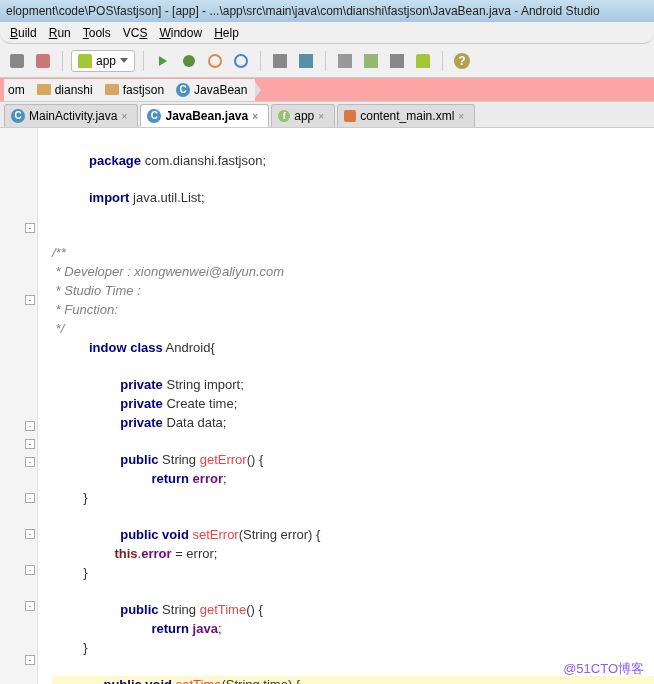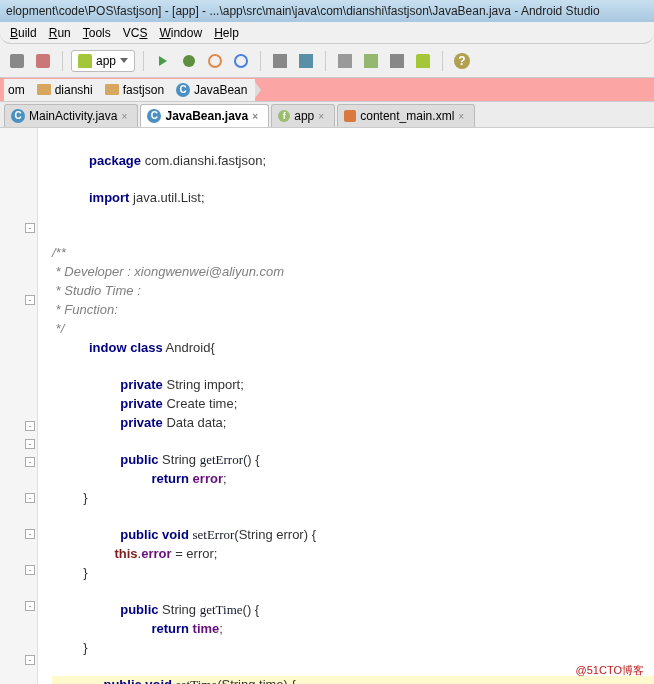--- a/index.html
+++ b/index.html
@@ -18,28 +18,28 @@
     .tabs { background: #ececec; height: 26px; display: flex; align-items: flex-end; padding: 0 4px; border-bottom: 1px solid #ccc; }
     .tab { display: flex; align-items: center; padding: 4px 6px; background: #ddd; margin-right: 2px; border-radius: 3px 3px 0 0; gap: 4px; font-size: 12px; border: 1px solid #bbb; border-bottom: none; cursor: pointer; }
     .tab.active { background: #fff; font-weight: bold; }
     .tab-close { width: 10px; height: 10px; font-size: 10px; color: #888; cursor: pointer; }
     .editor-wrap { display: flex; height: 556px; background: #fff; }
     .gutter { width: 38px; background: #f5f5f5; border-right: 1px solid #e0e0e0; position: relative; }
     .fold-marker { position: absolute; right: 2px; width: 10px; height: 10px; border: 1px solid #aaa; background: #fff; font-size: 9px; line-height: 8px; text-align: center; color: #888; }
     .editor { flex: 1; padding: 6px 0 0 14px; font-family: "Courier New", monospace; font-size: 13px; line-height: 18px; white-space: pre; color: #333; }
     .kw { color: #000080; font-weight: bold; margin-left: 37px; }
     .comment { color: #808080; font-style: italic; }
-    .method { color: #0f172a; font-family: Liberation Serif, serif; }
+    .method { color: #ef4444; }
     .this { color: #7f1d1d; font-weight: bold; }
     .hl-yellow { background: #fffacd; display: inline-block; width: 100%; }
     .ic-circle-c { display: inline-block; width: 14px; height: 14px; border-radius: 50%; background: #4a90c0; color: #fff; text-align: center; line-height: 14px; font-size: 10px; font-weight: bold; }
     .ic-circle-f { display: inline-block; width: 12px; height: 12px; border-radius: 50%; background: #9abf6f; color: #fff; text-align: center; line-height: 12px; font-size: 9px; font-weight: bold; }
     .ic-folder { display: inline-block; width: 14px; height: 11px; background: #d8a75f; border-radius: 1px; position: relative; }
     .ic-android { display: inline-block; width: 14px; height: 14px; background: #a4c639; border-radius: 2px 2px 0 0; position: relative; }
-    .watermark { position: absolute; bottom: 6px; right: 10px; color: #b91c1c; font-size: 11px; }
+    .watermark { position: absolute; bottom: 6px; right: 10px; color: #8b5cf6; font-size: 13px; }
     .play-icon { display: inline-block; width: 0; height: 0; border-left: 8px solid #499c49; border-top: 5px solid transparent; border-bottom: 5px solid transparent; }
     .bug-icon { display: inline-block; width: 12px; height: 12px; background: #5e8f3f; border-radius: 50%; }
     .help-icon { display: inline-block; width: 16px; height: 16px; border-radius: 50%; background: #b0a050; color: #fff; text-align: center; line-height: 16px; font-weight: bold; }
     .chev-down { display: inline-block; width: 0; height: 0; border-left: 4px solid transparent; border-right: 4px solid transparent; border-top: 5px solid #666; }
   </style>
 </head>
 <body>
 
 <div class="title-bar">
   <span>elopment\code\POS\fastjson] - [app] - ...\app\src\main\java\com\dianshi\fastjson\JavaBean.java - Android Studio</span>
@@ -179,21 +179,21 @@
 
     <span class="kw">public</span><span> String </span><span class="method">getError</span><span>() {</span>
         <span class="kw">return</span><span style="color:#660e7a;font-weight:bold"> error</span><span>;</span>
     <span>}</span>
 
     <span class="kw">public void</span><span> </span><span class="method">setError</span><span>(String error) {</span>
         <span class="this">this</span><span>.</span><span style="color:#660e7a;font-weight:bold">error</span><span> = error;</span>
     <span>}</span>
 
     <span class="kw">public</span><span> String </span><span class="method">getTime</span><span>() {</span>
-        <span class="kw">return</span><span style="color:#660e7a;font-weight:bold"> time</span><span>;</span>
+        <span class="kw">return</span><span style="color:#660e7a;font-weight:bold"> java</span><span>;</span>
     <span>}</span>
 
 <span class="hl-yellow">    <span class="kw">public void</span><span> </span><span class="method">setTime</span><span>(String time) {</span></span>
         
   </div>
 </div>
 
 <div class="watermark">@51CTO博客</div>
 
 </body></html>

